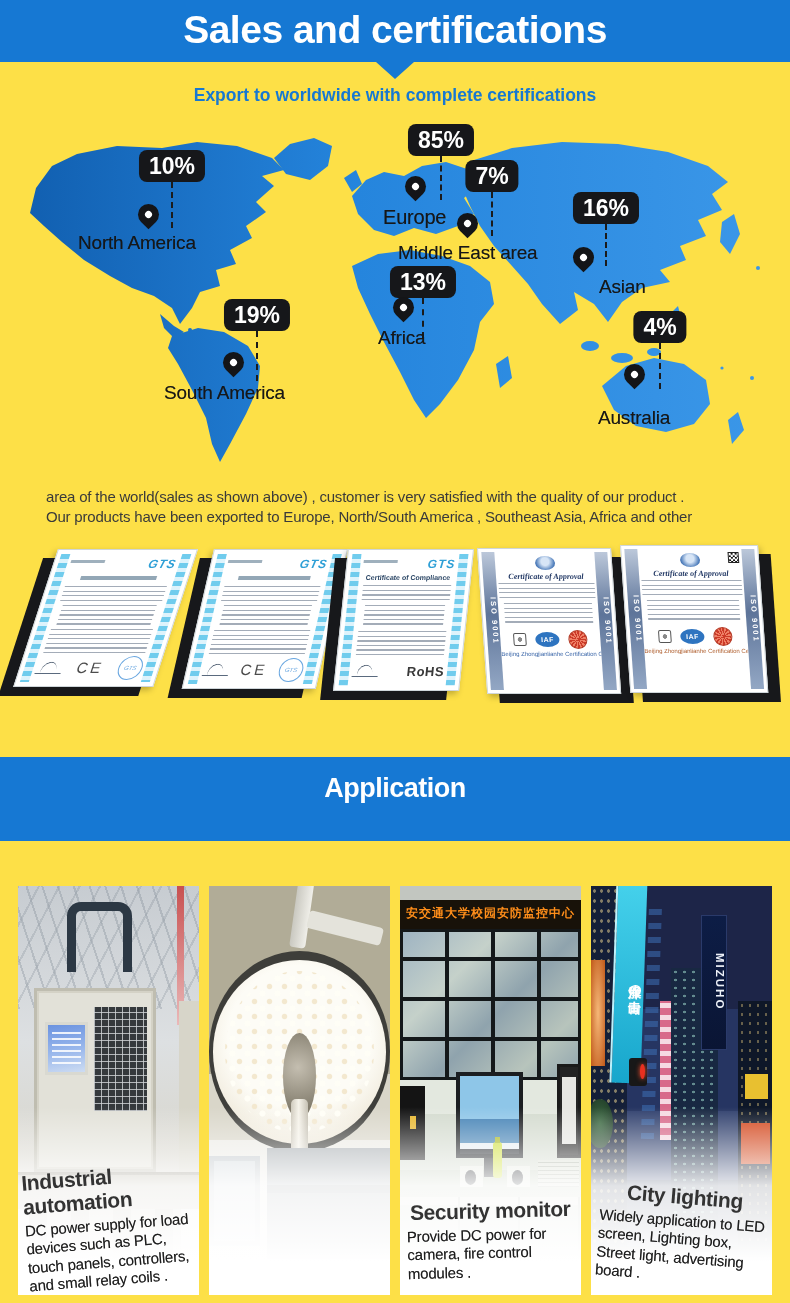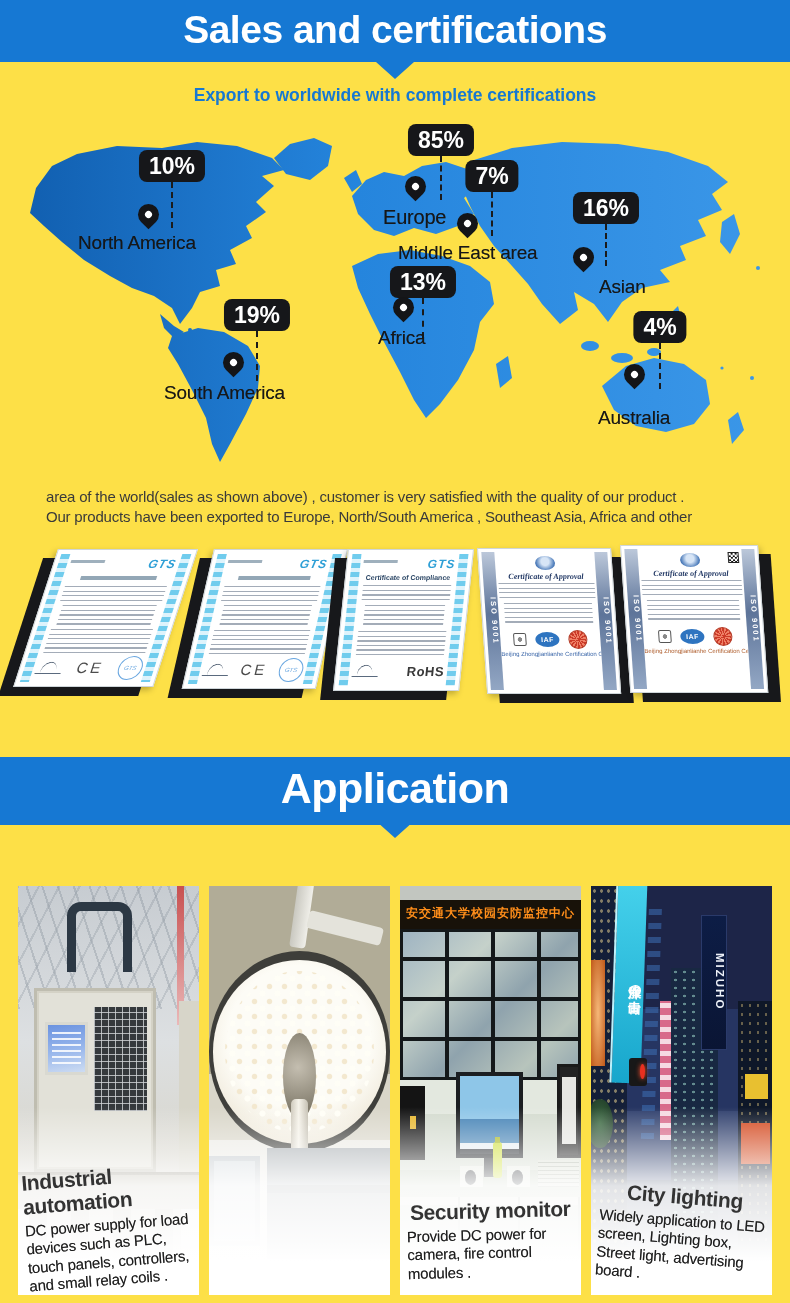--- a/index.html
+++ b/index.html
@@ -4,21 +4,21 @@
 <style>
   * { margin:0; padding:0; box-sizing:border-box; }
   html,body { background:#fff; }
   body { font-family:"Liberation Sans","DejaVu Sans",sans-serif; }
   .page { position:relative; width:790px; height:1303px; margin:0 auto; background:#fde047; overflow:hidden;padding-left:40px; }
 
   
   .banner { position:absolute; left:0; width:790px; height:62px; background:#1678d3; color:#fff;
             text-align:center; font-weight:700; font-size:39px; line-height:60px; letter-spacing:-0.5px; }
   .banner.b1 { top:0; }
-  .banner.b2 { top:757px; height:68px; line-height:62px; font-size:43px; }
+  .banner.b2 { top:757px; height:84px; line-height:62px; font-size:27px; }
   .tri { position:absolute; left:50%; transform:translateX(-50%); width:0; height:0;
          border-left:19px solid transparent; border-right:19px solid transparent; border-top:17px solid #1678d3; }
   .tri.t1 { top:62px; } .tri.t2 { top:821px; }
   .subtitle { position:absolute; left:0; width:790px; text-align:center; color:#1778d2; font-weight:700; }
   .subtitle.s1 { top:85px; font-size:17.5px; }
   .subtitle.s2 { top:845px; font-size:18.5px; }
 
   
   .map-wrap { position:absolute; top:118px; left:22px; width:746px; height:360px; }
   .map-wrap svg { position:absolute; top:0; left:0; }

